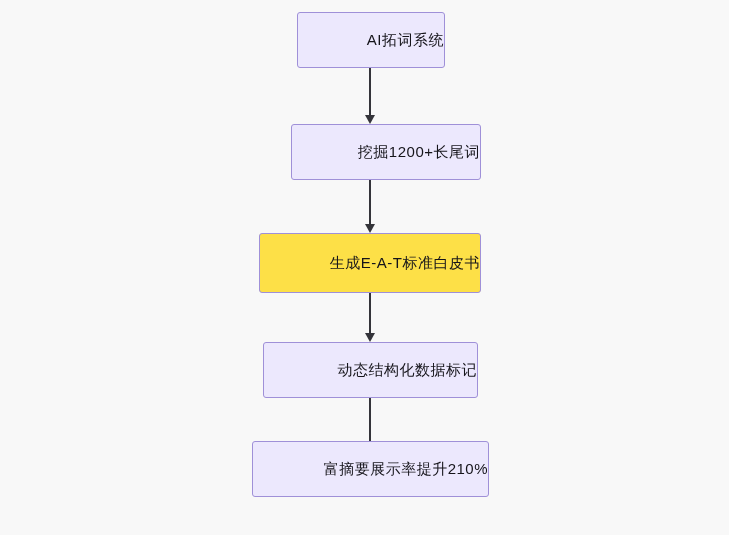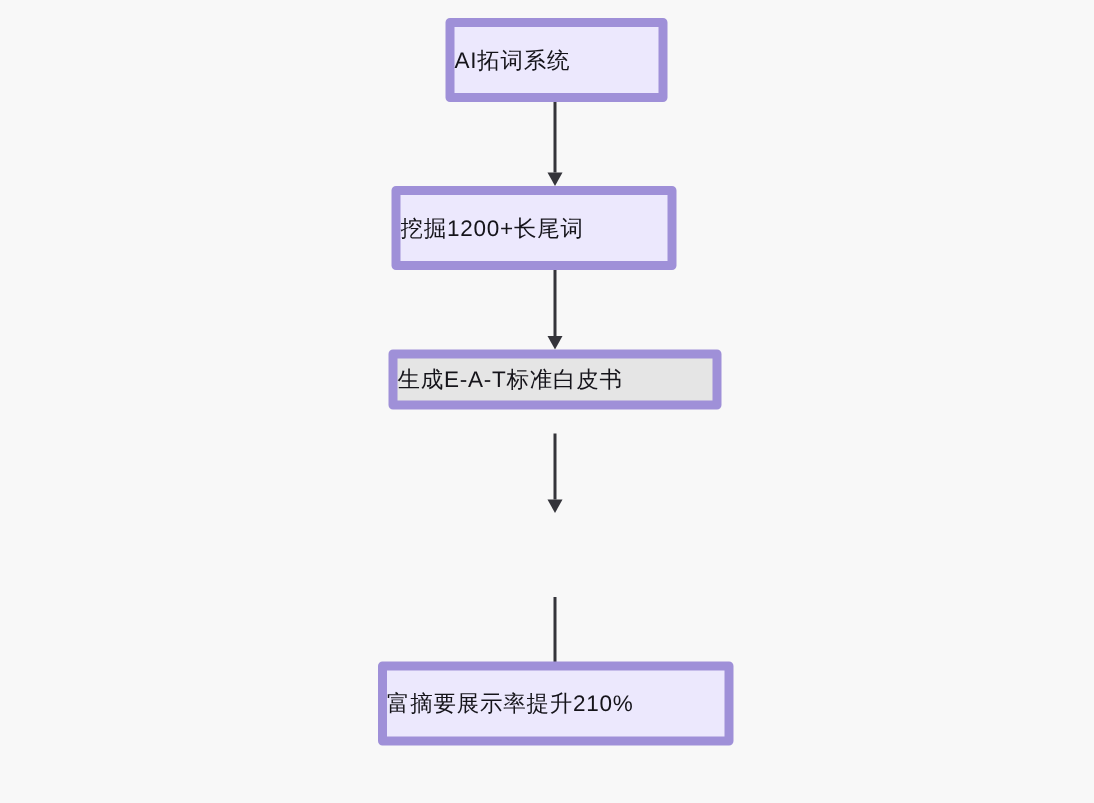--- a/index.html
+++ b/index.html
@@ -15,25 +15,25 @@
   }
   #flowchart {
     position: relative;
     width: 729px;
     height: 535px;
   }
   .node {
     position: absolute;
     box-sizing: border-box;
     background: #ece8fd;
-    border: 6px solid #15803d;
+    border: 1px solid #15803d;
     border-radius: 3px;
     display: flex;
     align-items: center;
-    justify-content: flex-start;
+    justify-content: flex-end;
     color: #15141a;
     font-size: 15px;
     letter-spacing: 0.5px;
     white-space: nowrap;
   }
   .edge {
     position: absolute;
     width: 2px;
     background: #34343a;
   }
@@ -54,22 +54,25 @@
     <div class="arrowhead" style="left: 365px; top: 115px; border-top-color: rgb(52, 52, 58);"></div>
     <div class="edge" style="left: 369px; top: 180px; height: 44px; background: rgb(52, 52, 58);"></div>
     <div class="arrowhead" style="left: 365px; top: 224px; border-top-color: rgb(52, 52, 58);"></div>
     <div class="edge" style="left: 369px; top: 289px; height: 44px; background: rgb(52, 52, 58);"></div>
     <div class="arrowhead" style="left: 365px; top: 333px; border-top-color: rgb(52, 52, 58);"></div>
     <div class="edge" style="left: 369px; top: 398px; height: 44px; background: rgb(52, 52, 58);"></div>
     <div class="arrowhead" style="left: 365px; top: 442px; border-top-color: rgb(52, 52, 58);"></div>
     <div class="node" style="left: 297px; top: 12px; width: 148px; height: 56px; background: rgb(236, 232, 253); border-color: rgb(159, 144, 216);">
       <span>AI拓词系统</span>
     </div>
-    <div class="node" style="left: 261px; top: 124px; width: 190px; height: 56px; background: rgb(236, 232, 253); border-color: rgb(159, 144, 216);">
+    <div class="node" style="left: 291px; top: 124px; width: 190px; height: 56px; background: rgb(236, 232, 253); border-color: rgb(159, 144, 216);">
       <span>挖掘1200+长尾词</span>
     </div>
-    <div class="node" style="left: 259px; top: 233px; width: 222px; height: 40px; background: #e5e5e5; border-color: rgb(159, 144, 216);">
+    <div class="node" style="left: 259px; top: 233px; width: 222px; height: 60px; background: #fde047; border-color: rgb(159, 144, 216);">
       <span>生成E-A-T标准白皮书</span>
+    </div>
+    <div class="node" style="left: 263px; top: 342px; width: 215px; height: 56px; background: rgb(236, 232, 253); border-color: rgb(159, 144, 216);">
+      <span>动态结构化数据标记</span>
     </div>
     <div class="node" style="left: 252px; top: 441px; width: 237px; height: 56px; background: rgb(236, 232, 253); border-color: rgb(159, 144, 216);">
       <span>富摘要展示率提升210%</span>
     </div>
   </div>
 
 </body></html>

